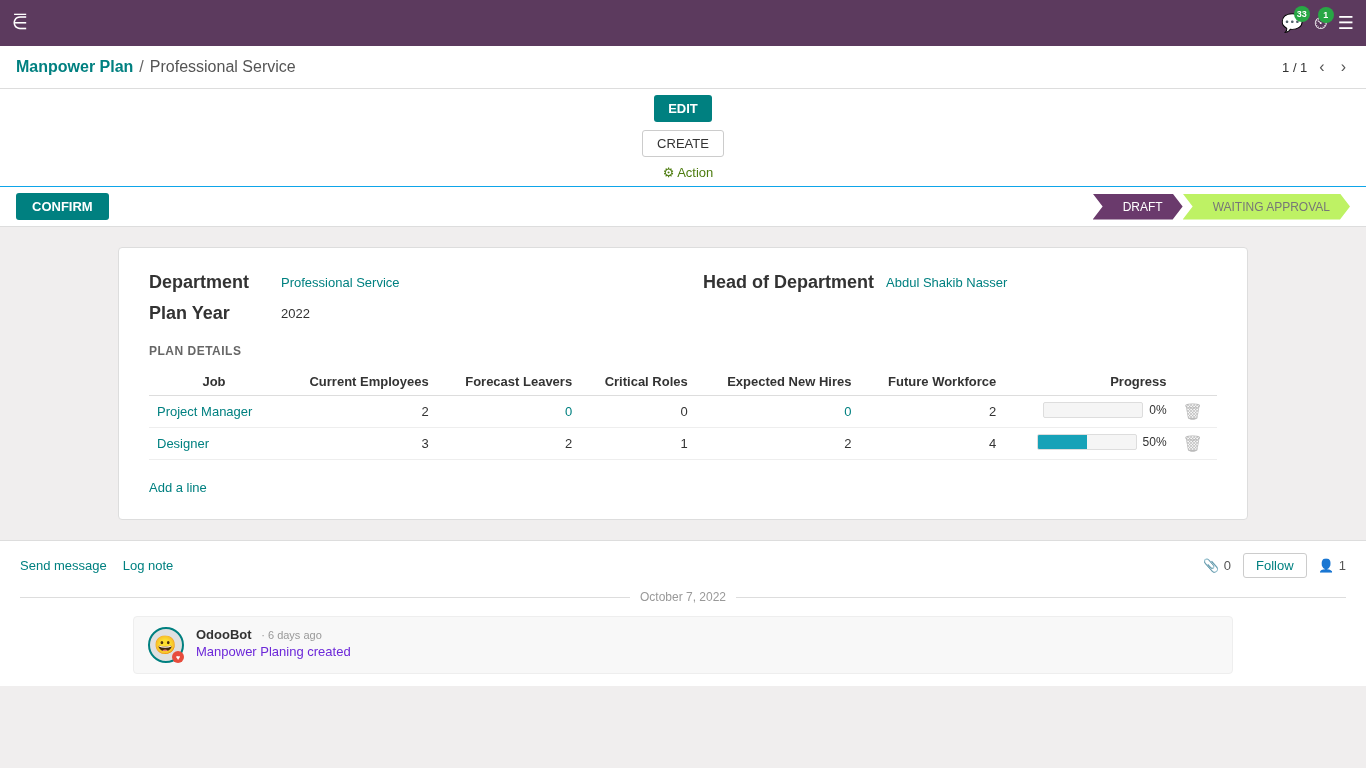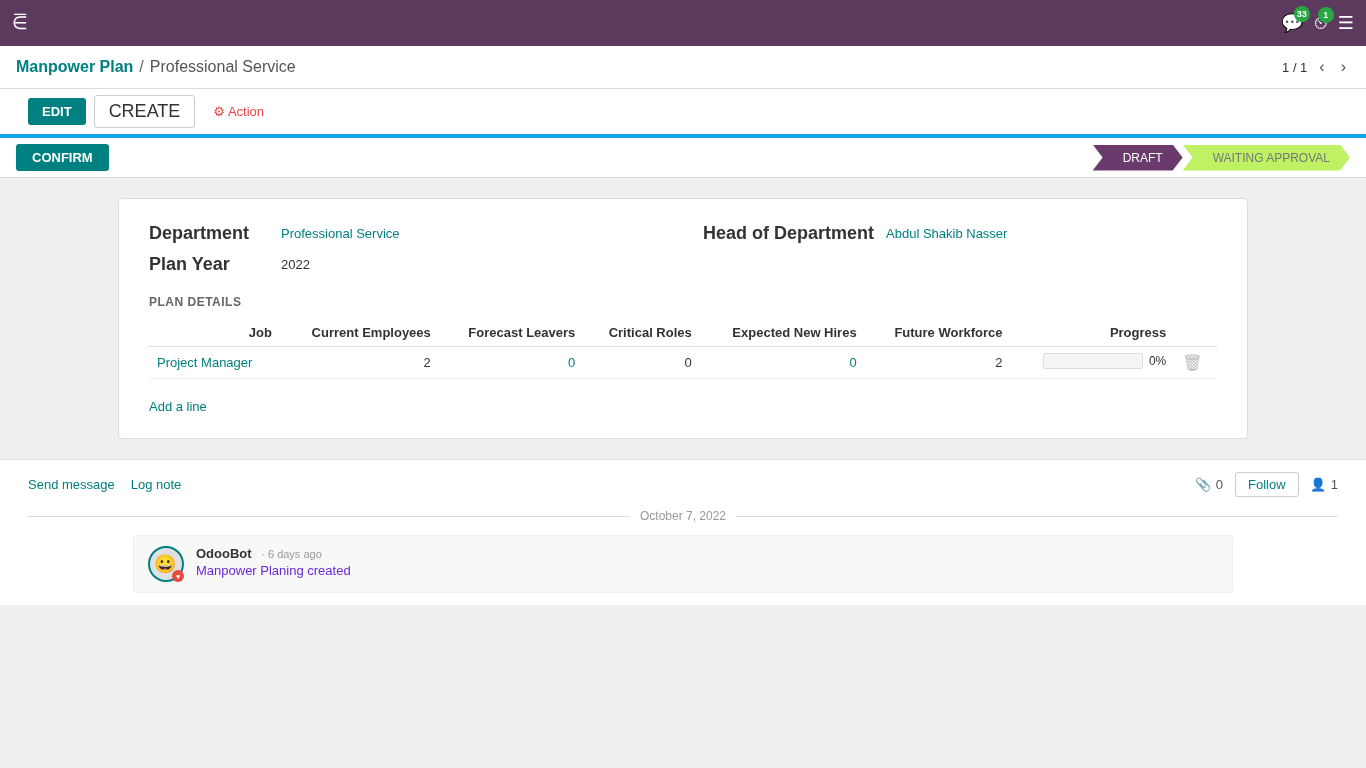--- a/index.html
+++ b/index.html
@@ -89,50 +89,51 @@
       border: none;
       cursor: pointer;
       color: #555;
       font-size: 16px;
       padding: 2px 4px;
     }
 
     
     .action-bar {
       background: #fff;
-      padding: 6px 28px;
-      border-bottom: 4px solid #0ea5e9;
+      padding: 6px 12px;
+      border-bottom: 1px solid #0ea5e9;
       display: flex;
       align-items: center;
       gap: 8px;
+      flex-direction: column;
     }
     .btn-edit {
       background: #008080;
       color: #fff;
       border: none;
       padding: 6px 14px;
       border-radius: 3px;
       cursor: pointer;
       font-size: 13px;
       font-weight: 600;
     }
     .btn-create {
       background: none;
       border: 1px solid #ccc;
       padding: 5px 14px;
       border-radius: 3px;
       cursor: pointer;
-      font-size: 18px;
+      font-size: 13px;
       color: #333;
     }
     .btn-action {
       background: none;
       border: none;
       cursor: pointer;
-      color: #ef4444;
+      color: #4d7c0f;
       font-size: 13px;
       margin-left: 10px;
     }
 
     
     .status-bar {
       background: #fff;
       padding: 6px 16px;
       border-bottom: 1px solid #ddd;
       display: flex;
@@ -221,21 +222,21 @@
     }
     .plan-table {
       width: 100%;
       border-collapse: collapse;
       font-size: 13px;
     }
     .plan-table th {
       font-weight: 600;
       color: #333;
       padding: 6px 8px;
-      text-align: right;
+      text-align: center;
       border-bottom: 1px solid #ddd;
     }
     .plan-table th.right {
       text-align: right;
     }
     .plan-table td {
       padding: 6px 8px;
       border-bottom: 1px solid #eee;
     }
     .plan-table td.right {
@@ -267,21 +268,21 @@
       cursor: pointer;
       font-size: 13px;
       margin-top: 10px;
       display: inline-block;
     }
 
     
     .chatter {
       background: #fff;
       border-top: 1px solid #ddd;
-      padding: 12px 28px;
+      padding: 12px 20px;
     }
     .chatter-actions {
       display: flex;
       align-items: center;
       justify-content: space-between;
       margin-bottom: 10px;
     }
     .chatter-left {
       display: flex;
       gap: 16px;
@@ -486,20 +487,37 @@
       <td class="right">
         <div class="progress-bar-container">
           <div class="progress-bar-bg">
             <div class="progress-bar-fill" style="width:0%;"></div>
           </div>
           <span class="progress-pct">0%</span>
         </div>
       </td>
       <td style="cursor:pointer;color:#bbb;font-size:16px;">🗑</td>
     </tr>
+          <tr>
+      <td style="color:#008080;cursor:pointer;">Designer</td>
+      <td class="right">3</td>
+      <td class="right" style="color:#333;">2</td>
+      <td class="right">1</td>
+      <td class="right" style="color:#333;">2</td>
+      <td class="right">4</td>
+      <td class="right">
+        <div class="progress-bar-container">
+          <div class="progress-bar-bg">
+            <div class="progress-bar-fill" style="width:50%;"></div>
+          </div>
+          <span class="progress-pct">50%</span>
+        </div>
+      </td>
+      <td style="cursor:pointer;color:#bbb;font-size:16px;">🗑</td>
+    </tr>
         </tbody>
     </table>
 
     <div style="margin-top:10px;">
       <span class="add-line-link">Add a line</span>
     </div>
 
   </div>
 </div>
 

